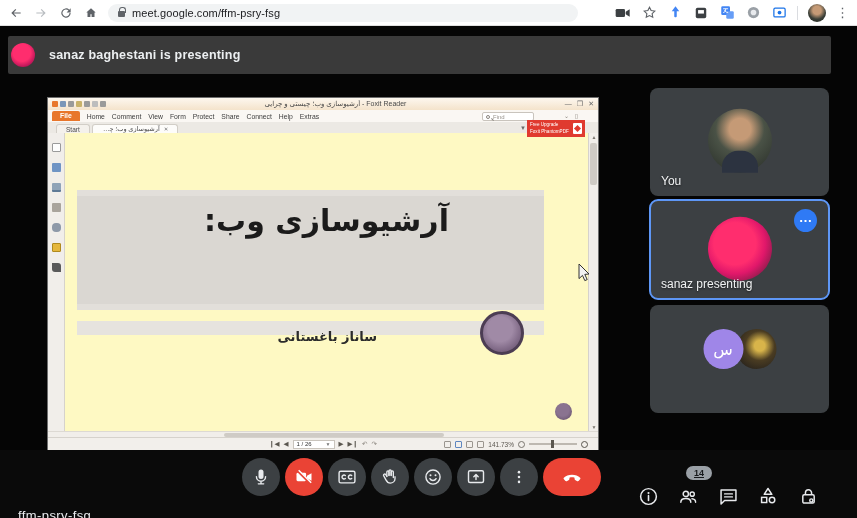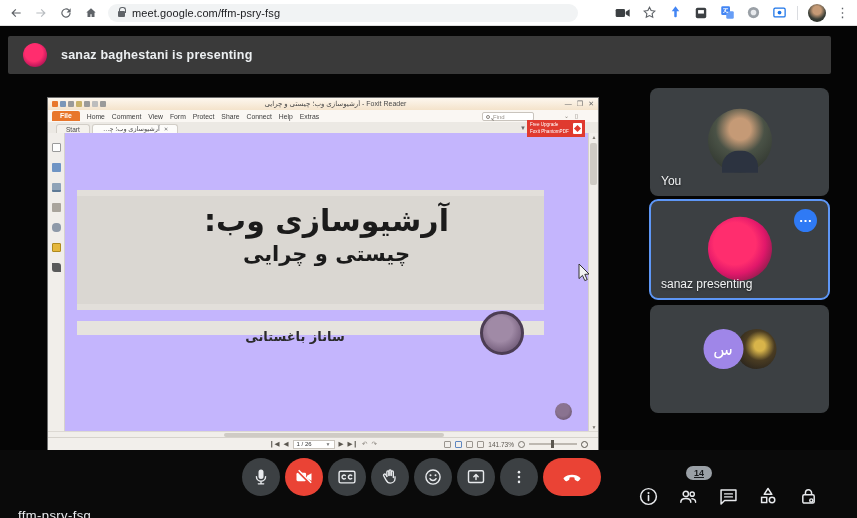--- a/index.html
+++ b/index.html
@@ -17,21 +17,21 @@
   .lock:before { content:""; position:absolute; left:1px; top:-4px; width:5px; height:5px;
     border:1.4px solid #5f6368; border-bottom:none; border-radius:3px 3px 0 0; }
   .ext-row { display:flex; align-items:center; gap:10px; margin-left:auto; }
   .avatar-sm { width:18px; height:18px; border-radius:50%;
     background:radial-gradient(circle at 50% 35%, #c59a76 0 28%, #3a3f38 60%, #23261f 100%); }
   .kebab { color:#5f6368; font-size:13px; line-height:10px; letter-spacing:0; }
   .vsep { width:1px; height:14px; background:#dadce0; }
 
   
   .present-banner { position:absolute; left:8px; top:36px; width:823px; height:38px; background:#3a3a3a;
-    border-radius:2px; display:flex; align-items:center; gap:14px; padding-left:15px; }
+    border-radius:2px; display:flex; align-items:center; gap:14px; padding-left:3px; }
   .present-avatar { width:24px; height:24px; border-radius:50%;
     background:radial-gradient(circle at 45% 40%, #ff2d6e 0 45%, #c2185b 70%, #57182c 100%); }
   .present-text { color:#eceff1; font-size:12.5px; font-weight:700; letter-spacing:.2px; }
 
   
   .foxit { position:absolute; left:48px; top:98px; width:550px; height:352px; background:#f5f3f0;
     outline:1px solid #6e6e6e; font-family:"Liberation Sans", sans-serif; }
   .fx-titlebar { height:12px; background:linear-gradient(#fdf7ef,#f4e3cb); display:flex; align-items:center;
     padding:0 4px; gap:3px; }
   .qat { display:flex; gap:2px; align-items:center; }
@@ -57,21 +57,21 @@
   .tab-caret { position:absolute; right:72px; bottom:2px; font-size:6px; color:#6a6a6a; }
   .promo { position:absolute; right:13px; top:-2px; width:58px; height:17px; background:#e03a2f; color:#fff;
     font-size:4.6px; line-height:1.35; padding:2px 3px; display:flex; align-items:center; gap:2px; z-index:5; }
   .promo-icon { width:9px; height:11px; background:#fff; border-radius:1px; position:relative; flex:none; }
   .promo-icon:after { content:""; position:absolute; left:2px; top:2.5px; width:5px; height:5px; background:#e03a2f;
     transform:rotate(45deg); }
   .fx-body { position:relative; height:298px; display:flex; background:#efedea; }
   .fx-sidebar { width:17px; background:#f1eeea; border-right:1px solid #d6d2cc; display:flex; flex-direction:column;
     align-items:center; padding-top:10px; gap:11px; }
   .s-ic { width:9px; height:9px; border-radius:1px; }
-  .fx-page { flex:1; background:#c4b5fd; position:relative; overflow:hidden; }
+  .fx-page { flex:1; background:#fef9c3; position:relative; overflow:hidden; }
   .fx-vscroll { width:10px; background:#f1eeea; border-left:1px solid #d6d2cc; position:relative; }
   .fx-vscroll .arr { position:absolute; left:0; width:10px; text-align:center; font-size:5px; color:#7a766f; }
   .fx-vscroll .thumb { position:absolute; left:1px; top:10px; width:7px; height:42px; background:#cfcbc5;
     border-radius:2px; }
   .fx-hscroll { height:6px; background:#f1eeea; border-top:1px solid #ddd9d3; position:relative; }
   .fx-hscroll .thumb { position:absolute; left:32%; top:1px; width:220px; height:4px; background:#cfcbc5; border-radius:2px; }
   .fx-statusbar { height:13px; background:#f2efeb; border-top:1px solid #d6d2cc; display:flex; align-items:center;
     justify-content:center; gap:4px; font-size:6.5px; color:#5a564f; position:relative; }
   .pagebox { width:42px; height:9px; background:#fff; border:1px solid #c9c4bd; font-size:6px; color:#333;
     display:flex; align-items:center; justify-content:space-between; padding:0 3px; }
@@ -82,21 +82,21 @@
   .ring { width:7px; height:7px; border:1px solid #7a766f; border-radius:50%; }
 
   
   .slide-band { position:absolute; left:12px; top:57px; width:467px; height:120px; background:#dad7d2;
     box-shadow:inset 0 6px 0 #e2dfda, inset 0 -6px 0 #e2dfda; }
   .slide-band2 { position:absolute; left:12px; top:188px; width:467px; height:14px; background:#e6e3de; }
   .slide-title { position:absolute; left:0; top:68px; width:100%; text-align:center; direction:rtl;
     font-family:"DejaVu Sans", sans-serif; color:#1b1b1b; }
   .slide-title .l1 { font-size:30px; font-weight:700; line-height:1.35; }
   .slide-title .l2 { font-size:21px; font-weight:700; }
-  .slide-author { position:absolute; left:160px; top:196px; width:140px; text-align:center; direction:rtl;
+  .slide-author { position:absolute; left:172px; top:196px; width:140px; text-align:right; direction:rtl;
     font-family:"DejaVu Sans", sans-serif; font-size:13px; font-weight:700; color:#2b2b2b; }
   .circle-lg { position:absolute; left:415px; top:178px; width:44px; height:44px; border-radius:50%;
     border:3px solid #4c3d53; background:radial-gradient(circle at 45% 40%, #a08aa6 0 40%, #7c6683 70%, #5d4a63 100%); }
   .circle-sm { position:absolute; left:490px; top:270px; width:17px; height:17px; border-radius:50%;
     background:radial-gradient(circle at 45% 40%, #8a7390 0 45%, #5d4a63 100%); }
 
   
   .tile { position:absolute; left:650px; width:179px; background:#3c4043; border-radius:8px; }
   .tile-avatar { position:absolute; left:50%; top:50%; transform:translate(-50%,-52%); width:64px; height:64px;
     border-radius:50%; }
@@ -279,21 +279,20 @@
       <span class="s-ic" style="background:#8e99a8;border-radius:4px"></span>
       <span class="s-ic" style="background:#e5b73c;border:1px solid #b08a1e"></span>
       <span class="s-ic" style="background:#5a5a5a;border-radius:0 3px 0 3px"></span>
     </div>
 
     <div class="fx-page">
       <div class="slide-band"></div>
       <div class="slide-band2"></div>
       <div class="slide-title">
         <div class="l1">آرشیوسازی وب:</div>
-        <div class="l2">چیستی و چرایی</div>
       </div>
       <div class="slide-author">ساناز باغستانی</div>
       <div class="circle-lg"></div>
       <div class="circle-sm"></div>
     </div>
 
     <div class="fx-vscroll">
       <span class="arr" style="top:1px">▲</span>
       <span class="thumb"></span>
       <span class="arr" style="bottom:1px">▼</span>

